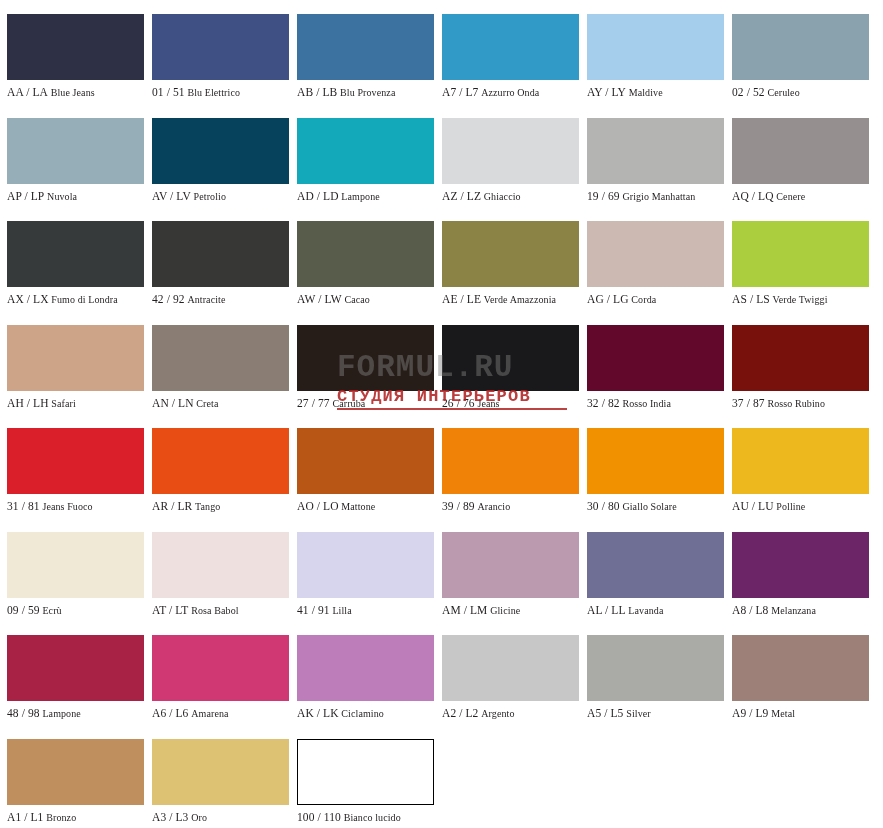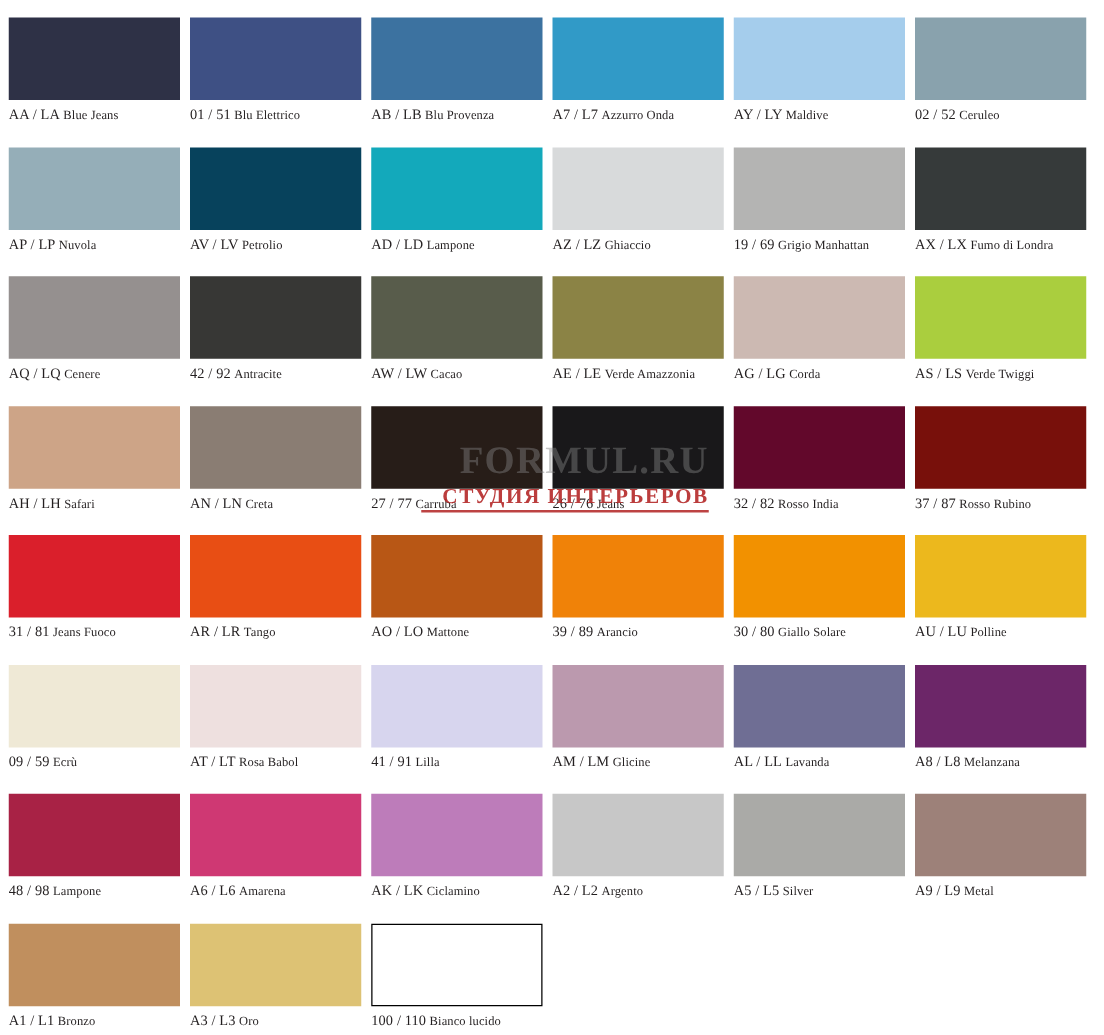--- a/index.html
+++ b/index.html
@@ -65,22 +65,22 @@
     color: #231f20;
   }
 
   
   #watermark {
     position: absolute;
     left: 337px;
     top: 352px;
     width: 230px;
     pointer-events: none;
-    text-align: right;
-    font-family: Liberation Serif, serif;
+    text-align: left;
+    font-family: Liberation Mono, monospace;
   }
   #watermark-main {
     font-size: 31px;
     font-weight: bold;
     letter-spacing: 1px;
     color: rgba(128,128,128,0.45);
     line-height: 1;
   }
   #watermark-sub {
     font-size: 17px;
@@ -139,26 +139,26 @@
     </div>
     <div class="swatch-cell">
       <div class="swatch-chip" style="background-color: rgb(216, 218, 219);"></div>
       <div class="swatch-label"><span class="code">AZ / LZ</span> <span class="cname">Ghiaccio</span></div>
     </div>
     <div class="swatch-cell">
       <div class="swatch-chip" style="background-color: rgb(180, 180, 179);"></div>
       <div class="swatch-label"><span class="code">19 / 69</span> <span class="cname">Grigio Manhattan</span></div>
     </div>
     <div class="swatch-cell">
+      <div class="swatch-chip" style="background-color: rgb(149, 144, 143);"></div>
+      <div class="swatch-label"><span class="code">AQ / LQ</span> <span class="cname">Cenere</span></div>
+    </div>
+    <div class="swatch-cell">
       <div class="swatch-chip" style="background-color: rgb(54, 58, 58);"></div>
       <div class="swatch-label"><span class="code">AX / LX</span> <span class="cname">Fumo di Londra</span></div>
-    </div>
-    <div class="swatch-cell">
-      <div class="swatch-chip" style="background-color: rgb(149, 144, 143);"></div>
-      <div class="swatch-label"><span class="code">AQ / LQ</span> <span class="cname">Cenere</span></div>
     </div>
     <div class="swatch-cell">
       <div class="swatch-chip" style="background-color: rgb(55, 55, 53);"></div>
       <div class="swatch-label"><span class="code">42 / 92</span> <span class="cname">Antracite</span></div>
     </div>
     <div class="swatch-cell">
       <div class="swatch-chip" style="background-color: rgb(88, 92, 75);"></div>
       <div class="swatch-label"><span class="code">AW / LW</span> <span class="cname">Cacao</span></div>
     </div>
     <div class="swatch-cell">

